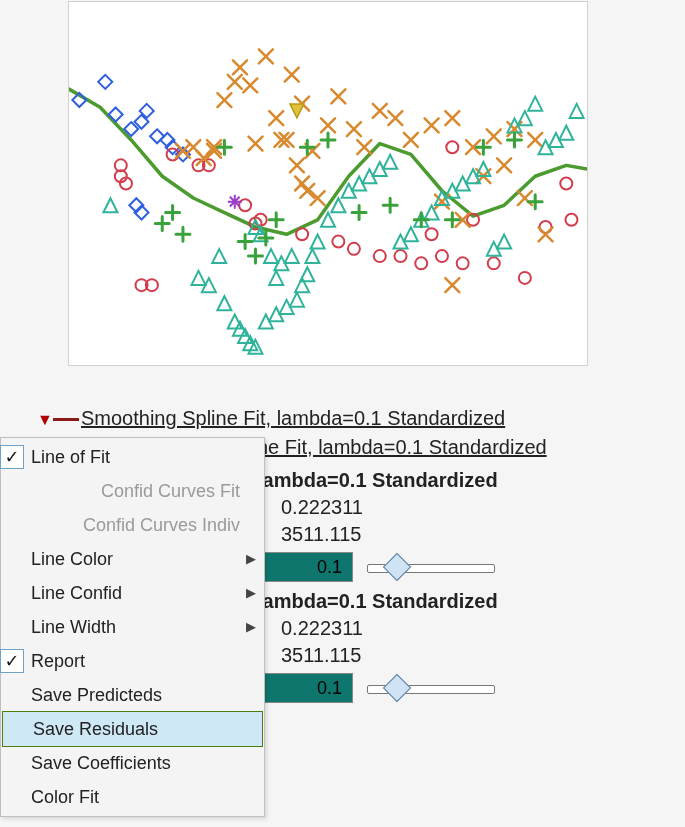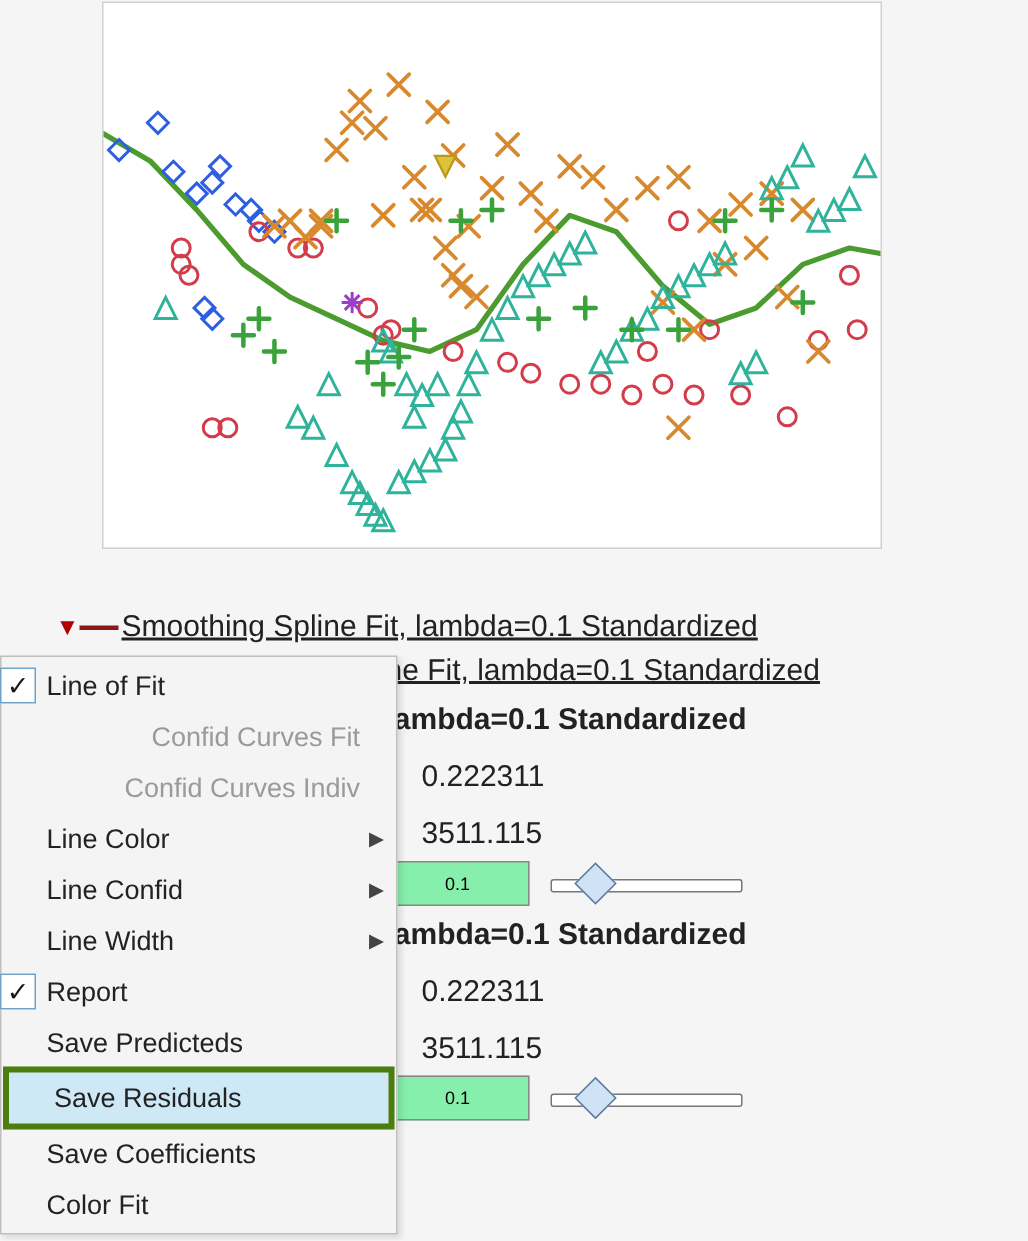--- a/index.html
+++ b/index.html
@@ -63,36 +63,35 @@
   .sub-block {
     margin-left: 220px;   
     position: relative;
   }
   .sub-title {
     font-weight: 700;
     margin-top: 6px;
   }
   .sub-val {
     padding-left: 24px;
-    margin-top: 11px;
   }
   .slider-row {
     display: flex;
     align-items: center;
     gap: 14px;
     margin-top: 4px;
   }
   .num-input {
     width: 74px;
     height: 28px;
     border: 1px solid #888;
-    background: #86efac;
-    text-align: center;
+    background: #0f766e;
+    text-align: right;
     padding: 0 10px;
-    font-size: 12px;
+    font-size: 18px;
     box-sizing: content-box;
   }
 
   .mini-slider {
     position: relative;
     width: 128px;
     height: 18px;
   }
   .mini-slider .track {
     position: absolute;
@@ -134,21 +133,21 @@
     padding-right: 24px;
     white-space: nowrap;
     cursor: default;
   }
   .context-menu .mi.disabled {
     color: #9a9a9a;
     text-align: right;
   }
   .context-menu .mi.hl {
     background: #cfe8f6;
-    border: 4px solid #4d7c0f;
+    border: 1px solid #4d7c0f;
     margin: -1px 1px;
   }
   .context-menu .mi .check {
     position: absolute;
     left: 0;
     top: 0;
     width: 22px;
     height: 34px;
     text-align: center;
     line-height: 34px;

